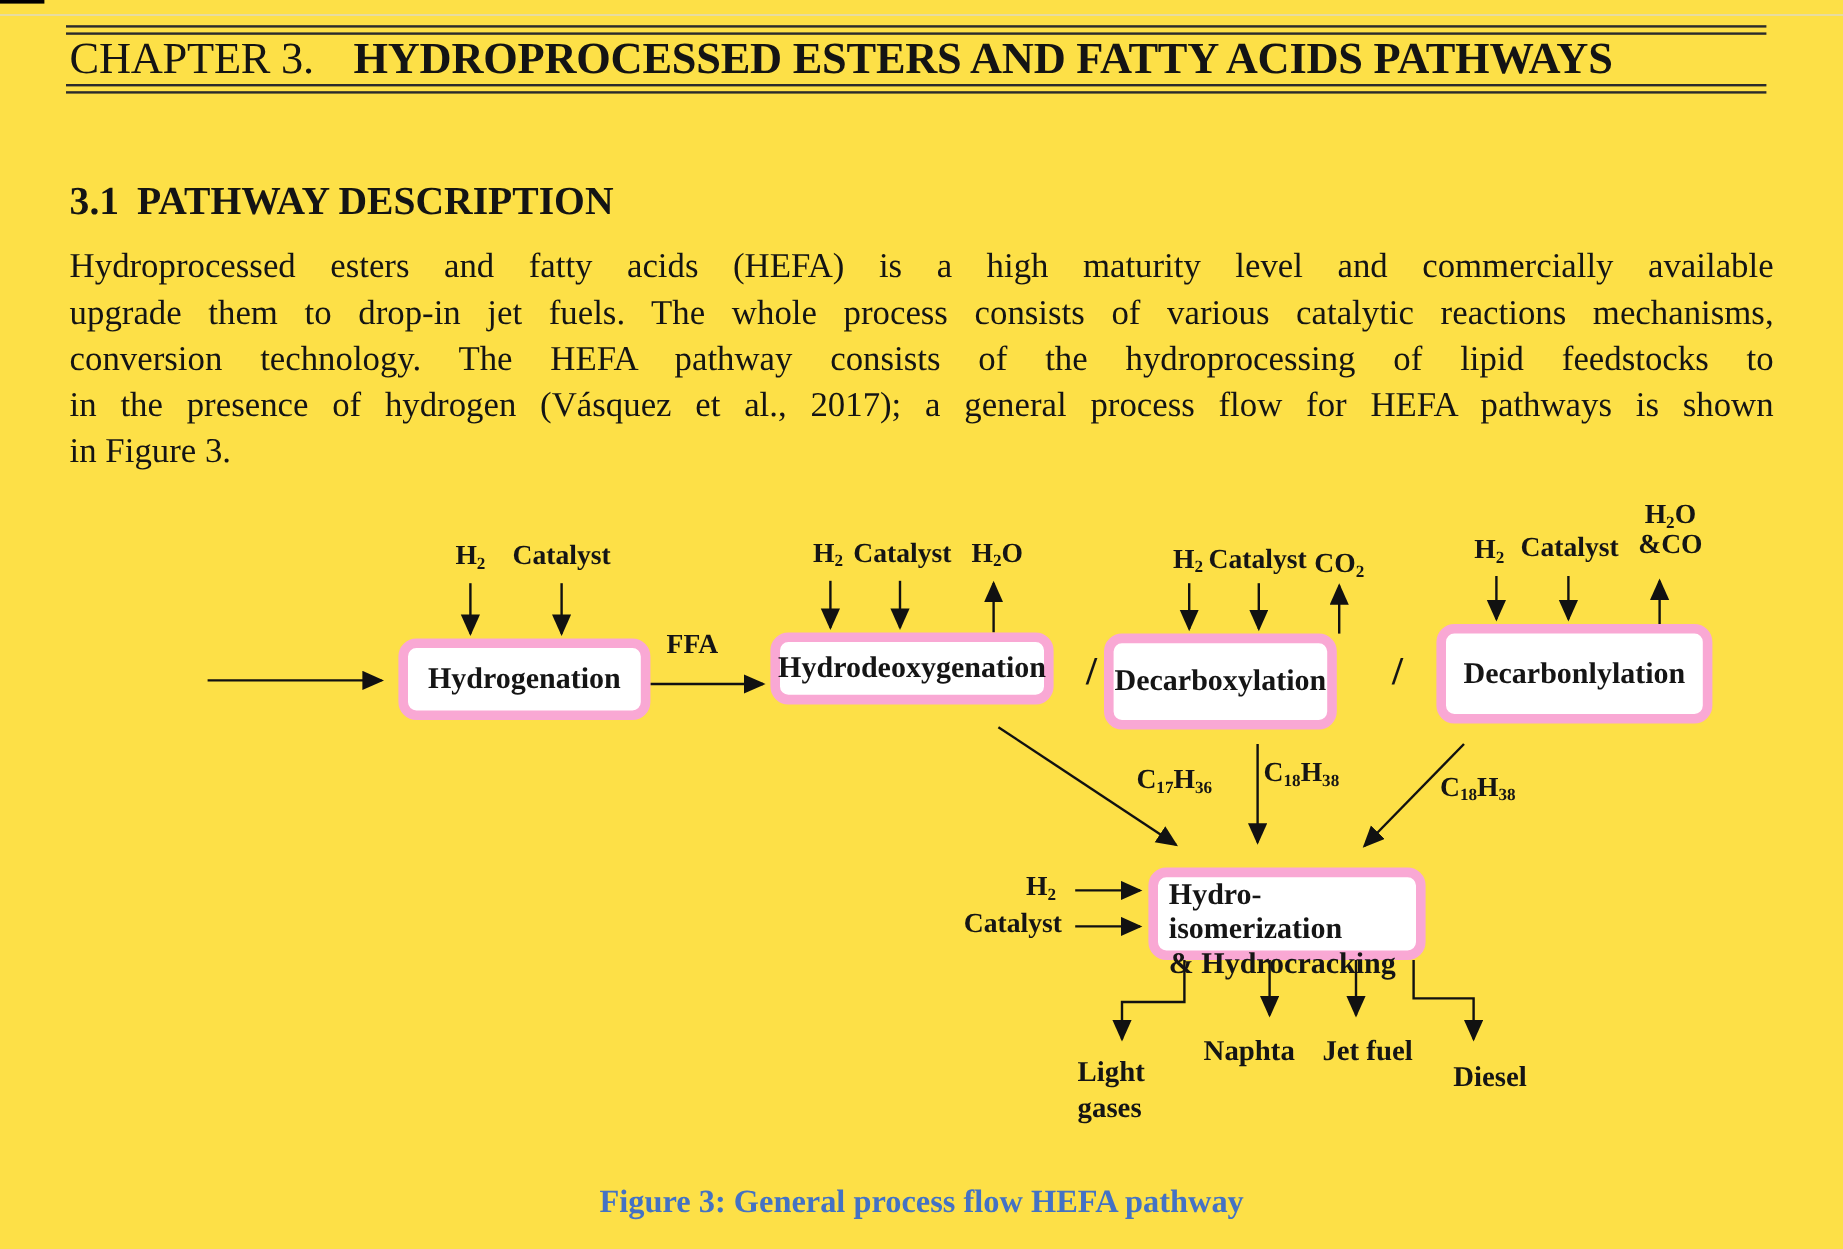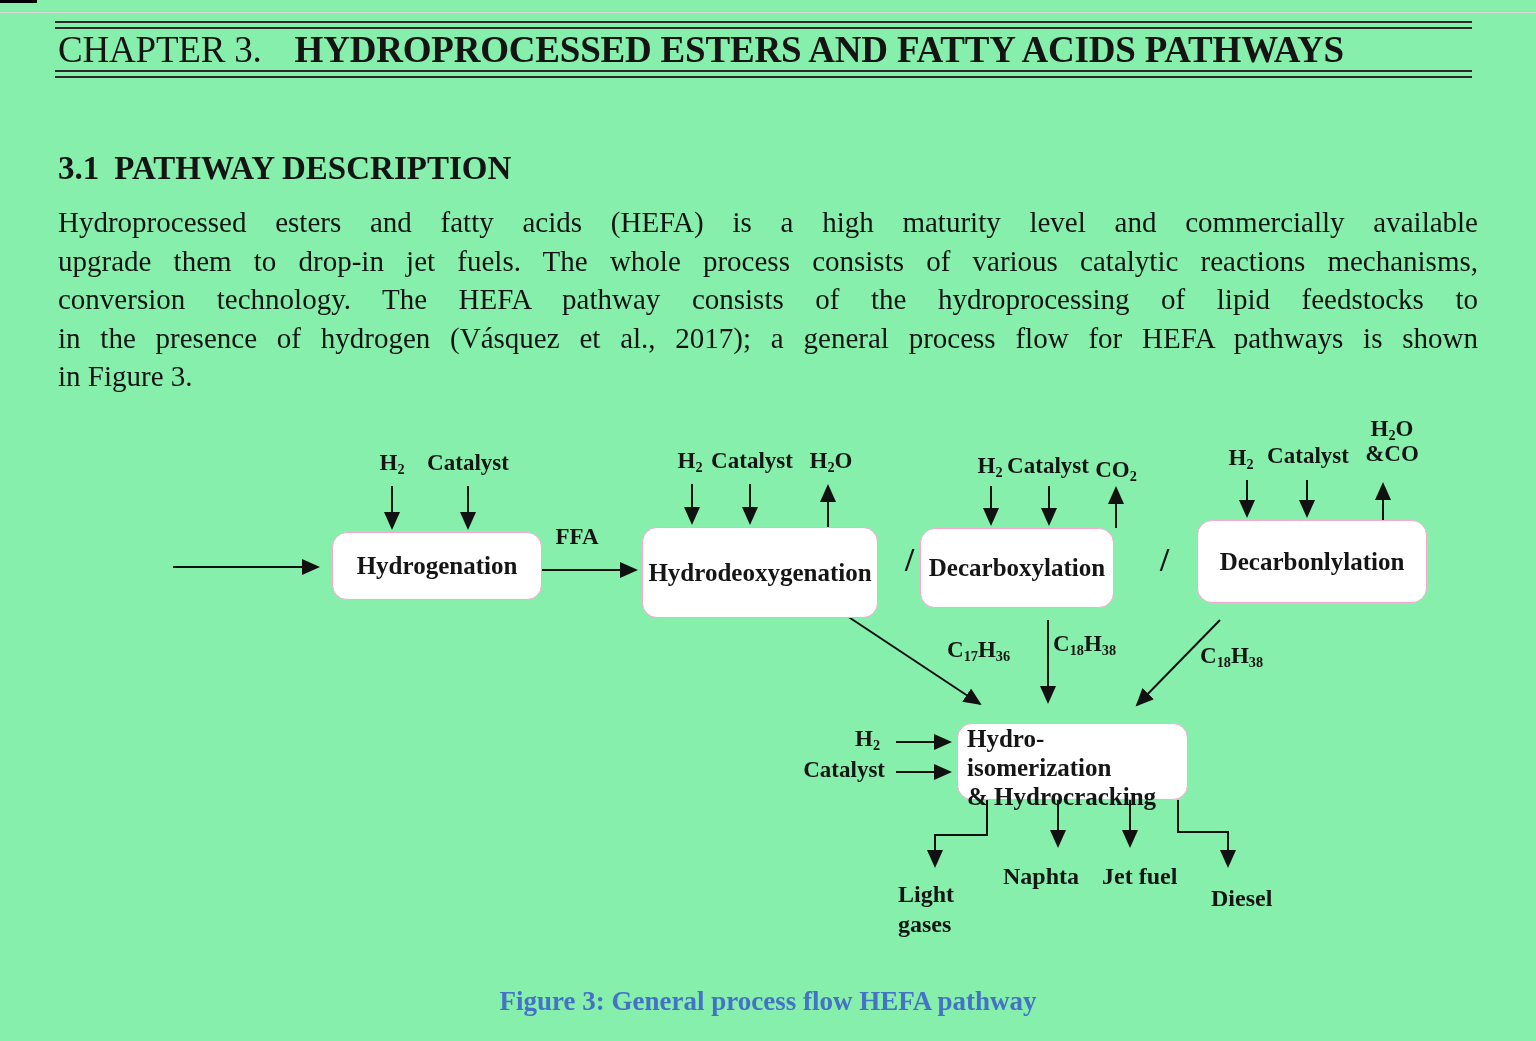--- a/index.html
+++ b/index.html
@@ -1,17 +1,17 @@
 <!DOCTYPE html>
 <html><head>
 <meta charset="utf-8">
 <style>
   html,body { margin:0; padding:0; background:#ffffff; }
   .page {
-    position:relative; width:1536px; height:1041px; background:#86efac;
+    position:relative; width:1536px; height:1041px; background:#fde047;
     font-family:"Liberation Serif", serif; color:#141414; overflow:hidden;
   }
   
   .corner-mark { position:absolute; left:0; top:0; width:37px; height:3px; background:#000; }
   .scan-line { position:absolute; left:0; top:12px; width:1536px; height:1px; background:#d9d9d9; }
 
   
   .rule { position:absolute; left:55px; width:1417px; height:2px; background:transparent;
           border-top:2px solid #2b2b2b; border-bottom:2px solid #2b2b2b; padding-top:2px; box-sizing:content-box; }
   .rule-top { top:21px; }
@@ -23,21 +23,21 @@
   .section-heading { position:absolute; left:58px; top:150px; font-size:33px; font-weight:bold; white-space:nowrap; }
   .section-number { margin-right:15px; }
 
   .paragraph { position:absolute; left:58px; top:203px; width:1420px; font-size:29px; line-height:38.5px; }
   .paragraph .pline { text-align:justify; text-align-last:justify; }
   .paragraph .pline.last { text-align:justify; text-align-last:left; }
 
   
   .diagram { position:absolute; left:0; top:400px; width:1536px; height:560px; font-weight:bold; color:#151515; }
   .diagram svg { position:absolute; left:0; top:0; }
-  .dbox { position:absolute; border:1px solid #f9a8d4; border-radius:15px; background:#fff;
+  .dbox { position:absolute; border:8px solid #f9a8d4; border-radius:15px; background:#fff;
           display:flex; align-items:center; justify-content:center; font-size:25px; box-sizing:border-box; }
   .dbox.two-line { flex-direction:column; align-items:flex-start; justify-content:flex-start; padding-left:9px; line-height:29px; }
   .dlabel { position:absolute; font-size:23px; white-space:nowrap; }
   .center-x { transform:translateX(-50%); }
   .txt-c { text-align:center; }
   .txt-r { text-align:right; }
   sub { font-size:0.62em; vertical-align:-0.28em; line-height:0; }
   .slash { position:absolute; font-size:33px; font-weight:bold; }
   .prod { position:absolute; font-size:24px; line-height:30px; white-space:nowrap; }
 
@@ -119,21 +119,21 @@
     <div class="dlabel center-x" style="left:1241px; top:45px;">H<sub>2</sub></div>
     <div class="dlabel center-x" style="left:1308px; top:43px;">Catalyst</div>
     <div class="dlabel center-x txt-c" style="left:1392px; top:16px; line-height:25px;">
       <span>H<sub>2</sub>O</span><br>
       <span>&amp;CO</span>
     </div>
 
     <div class="dbox" style="left:332px; top:132px; width:210px; height:68px;">
       <span>Hydrogenation</span>
     </div>
-    <div class="dbox" style="left:642px; top:127px; width:236px; height:91px;">
+    <div class="dbox" style="left:642px; top:127px; width:236px; height:60px;">
       <span>Hydrodeoxygenation</span>
     </div>
     <div class="dbox" style="left:920px; top:128px; width:194px; height:80px;">
       <span>Decarboxylation</span>
     </div>
     <div class="dbox" style="left:1197px; top:120px; width:230px; height:83px;">
       <span>Decarbonlylation</span>
     </div>
     <div class="dbox two-line" style="left:957px; top:323px; width:231px; height:77px;">
       <span>Hydro-isomerization</span>

